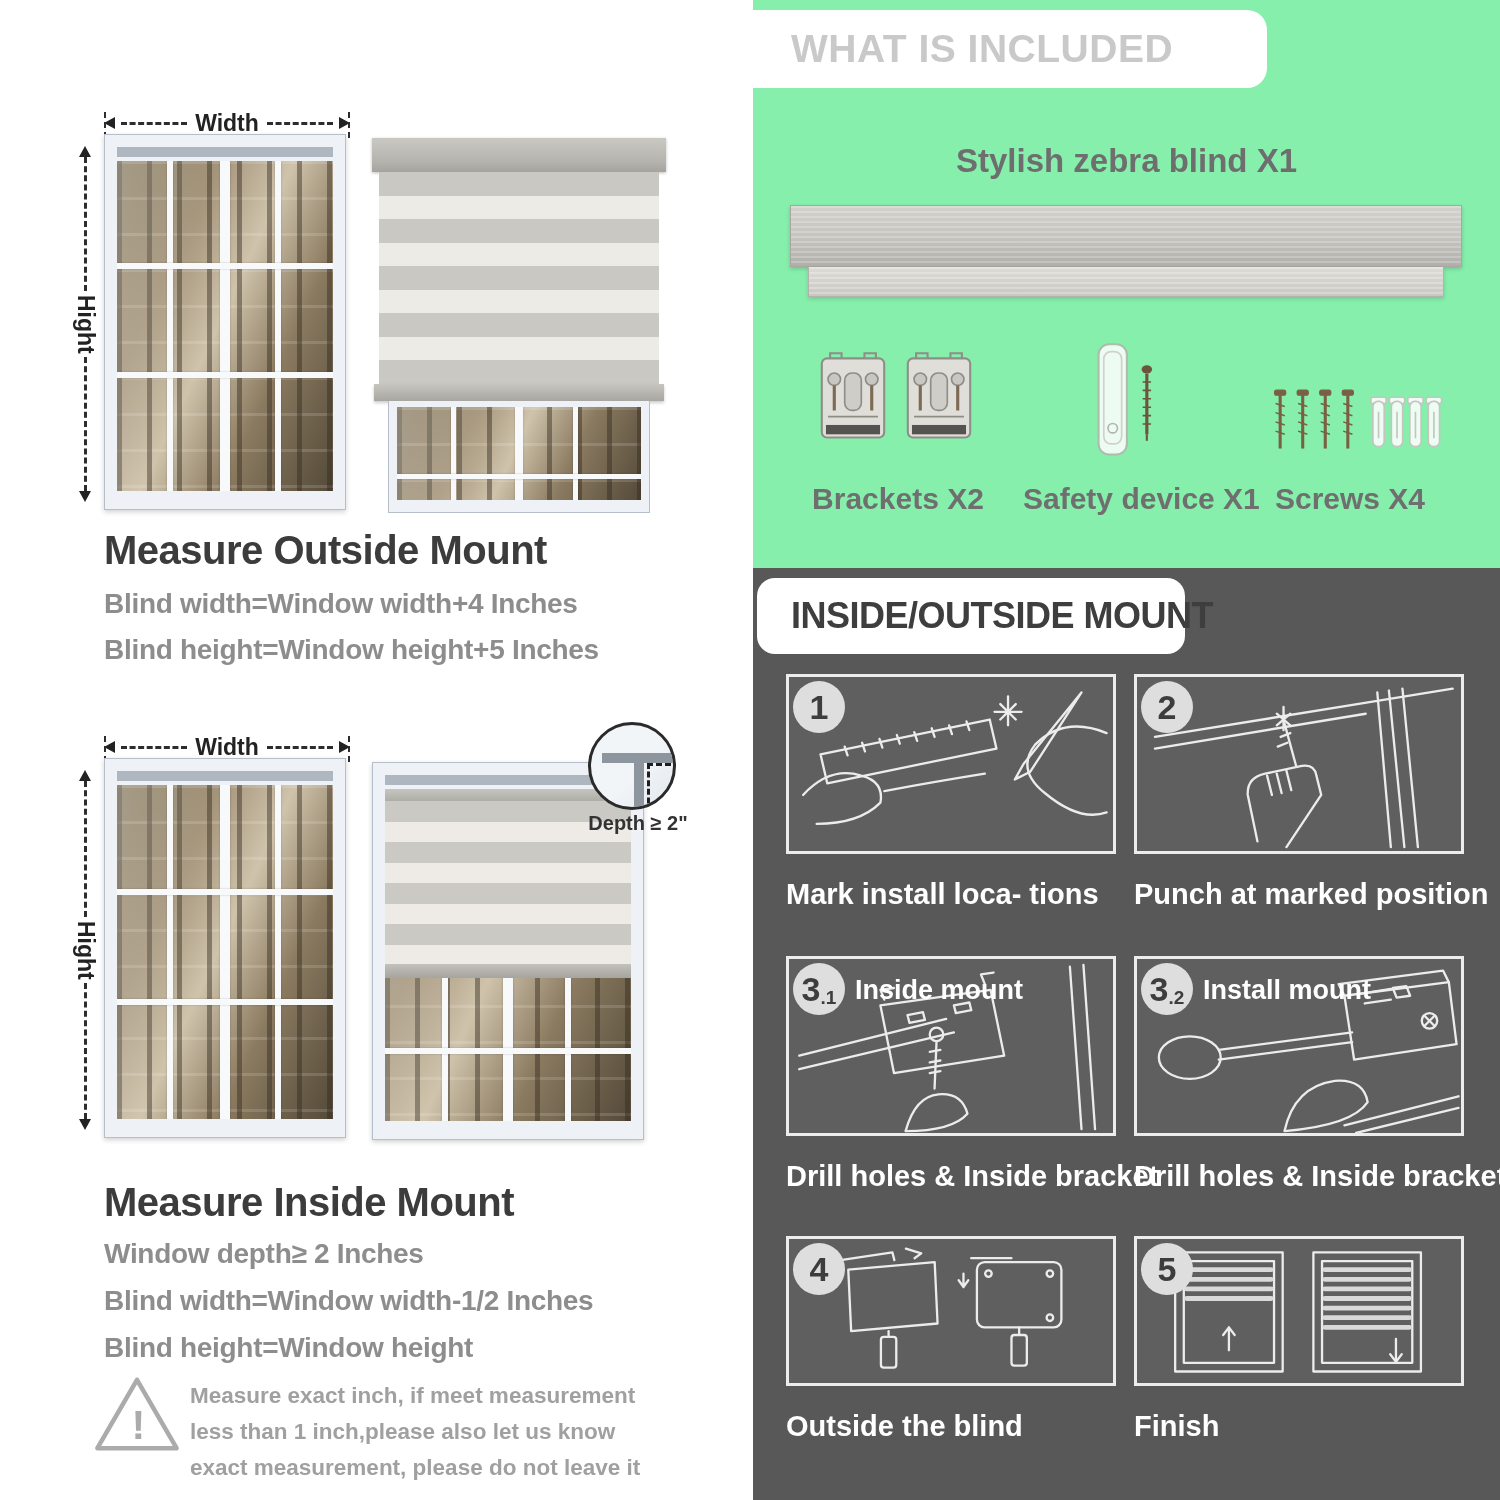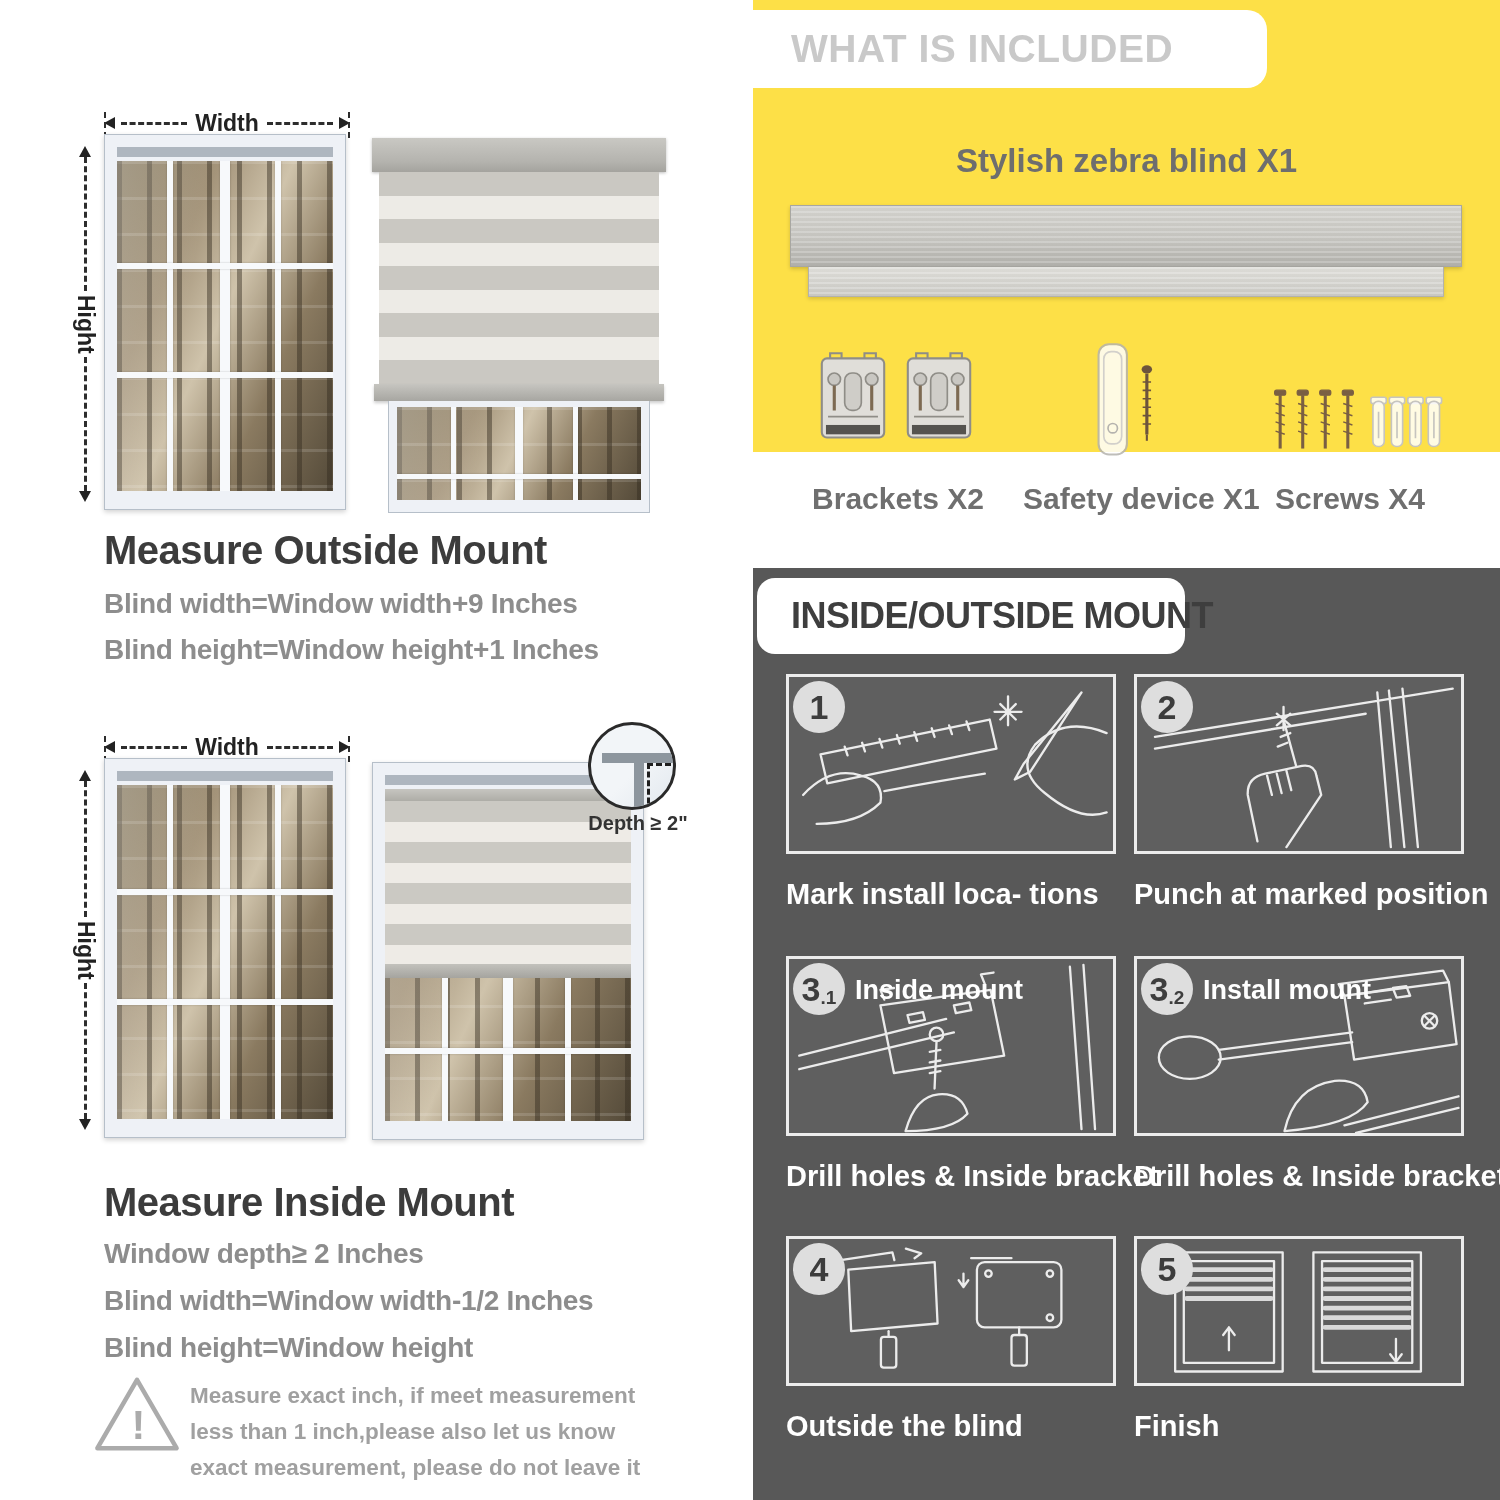--- a/index.html
+++ b/index.html
@@ -75,21 +75,21 @@
     background:linear-gradient(135deg,#f2f5f8 55%,#e2e8ee);
   }
   .cd-h { position:absolute; left:14%; top:34%; width:90%; height:10px; background:#8d969e; }
   .cd-v { position:absolute; left:52%; top:34%; width:10px; height:70%; background:#8d969e; }
   .cd-dash { position:absolute; left:68%; top:46%; width:40%; height:60%; border-left:3px dashed #1e1e1e; border-top:3px dashed #1e1e1e; }
   .depth-lbl { left:578px; top:812px; width:120px; text-align:center; font-size:20px; font-weight:bold; color:#333; white-space:nowrap; }
 
   .note-text { left:190px; top:1378px; width:470px; font-size:22.5px; font-weight:bold; color:#a0a0a0; line-height:1.6; }
 
   
-  .panel-light { left:753px; top:0; width:747px; height:452px; background:#fde047; }
+  .panel-light { left:753px; top:0; width:747px; height:568px; background:#86efac; }
   .panel-dark  { left:753px; top:568px; width:781px; height:932px; background:#585858; }
 
   .pill-included {
     left:0; top:10px; width:514px; height:78px; background:#ffffff; border-radius:0 20px 20px 0;
     color:#c9c9c9; font-size:39px; font-weight:bold; letter-spacing:0.5px;
     line-height:78px; padding-left:38px; white-space:nowrap;
   }
   .stylish { left:0; top:142px; width:747px; text-align:center; font-size:33px; font-weight:bold; color:#6e6e6e; }
 
   .rail-top {
@@ -171,22 +171,22 @@
       <div class="glass" style="height:100%;">
         <div class="m mv" style="left:22%; width:5px;"></div>
         <div class="m mv" style="left:72%; width:5px;"></div>
         <div class="m mc" style="width:8px; left:calc(50% - 4px);"></div>
         <div class="m mh" style="top:72%; height:5px;"></div>
       </div>
     </div>
   </div>
 
   <div class="abs sec-heading" style="left:104px; top:528px;">Measure Outside Mount</div>
-  <div class="abs sec-line" style="left:104px; top:588px;">Blind width=Window width+9 Inches</div>
-  <div class="abs sec-line" style="left:104px; top:634px;">Blind height=Window height+1 Inches</div>
+  <div class="abs sec-line" style="left:104px; top:588px;">Blind width=Window width+4 Inches</div>
+  <div class="abs sec-line" style="left:104px; top:634px;">Blind height=Window height+5 Inches</div>
 
   <div class="warrow" style="left:104px; top:734px; width:246px; height:26px;">
     <span class="tri-l"></span>
     <span class="dashseg"></span>
     <span class="wlabel">Width</span>
     <span class="dashseg"></span>
     <span class="tri-r"></span>
   </div>
 
   <div class="varrow" style="left:72px; top:770px; width:26px; height:360px;">

